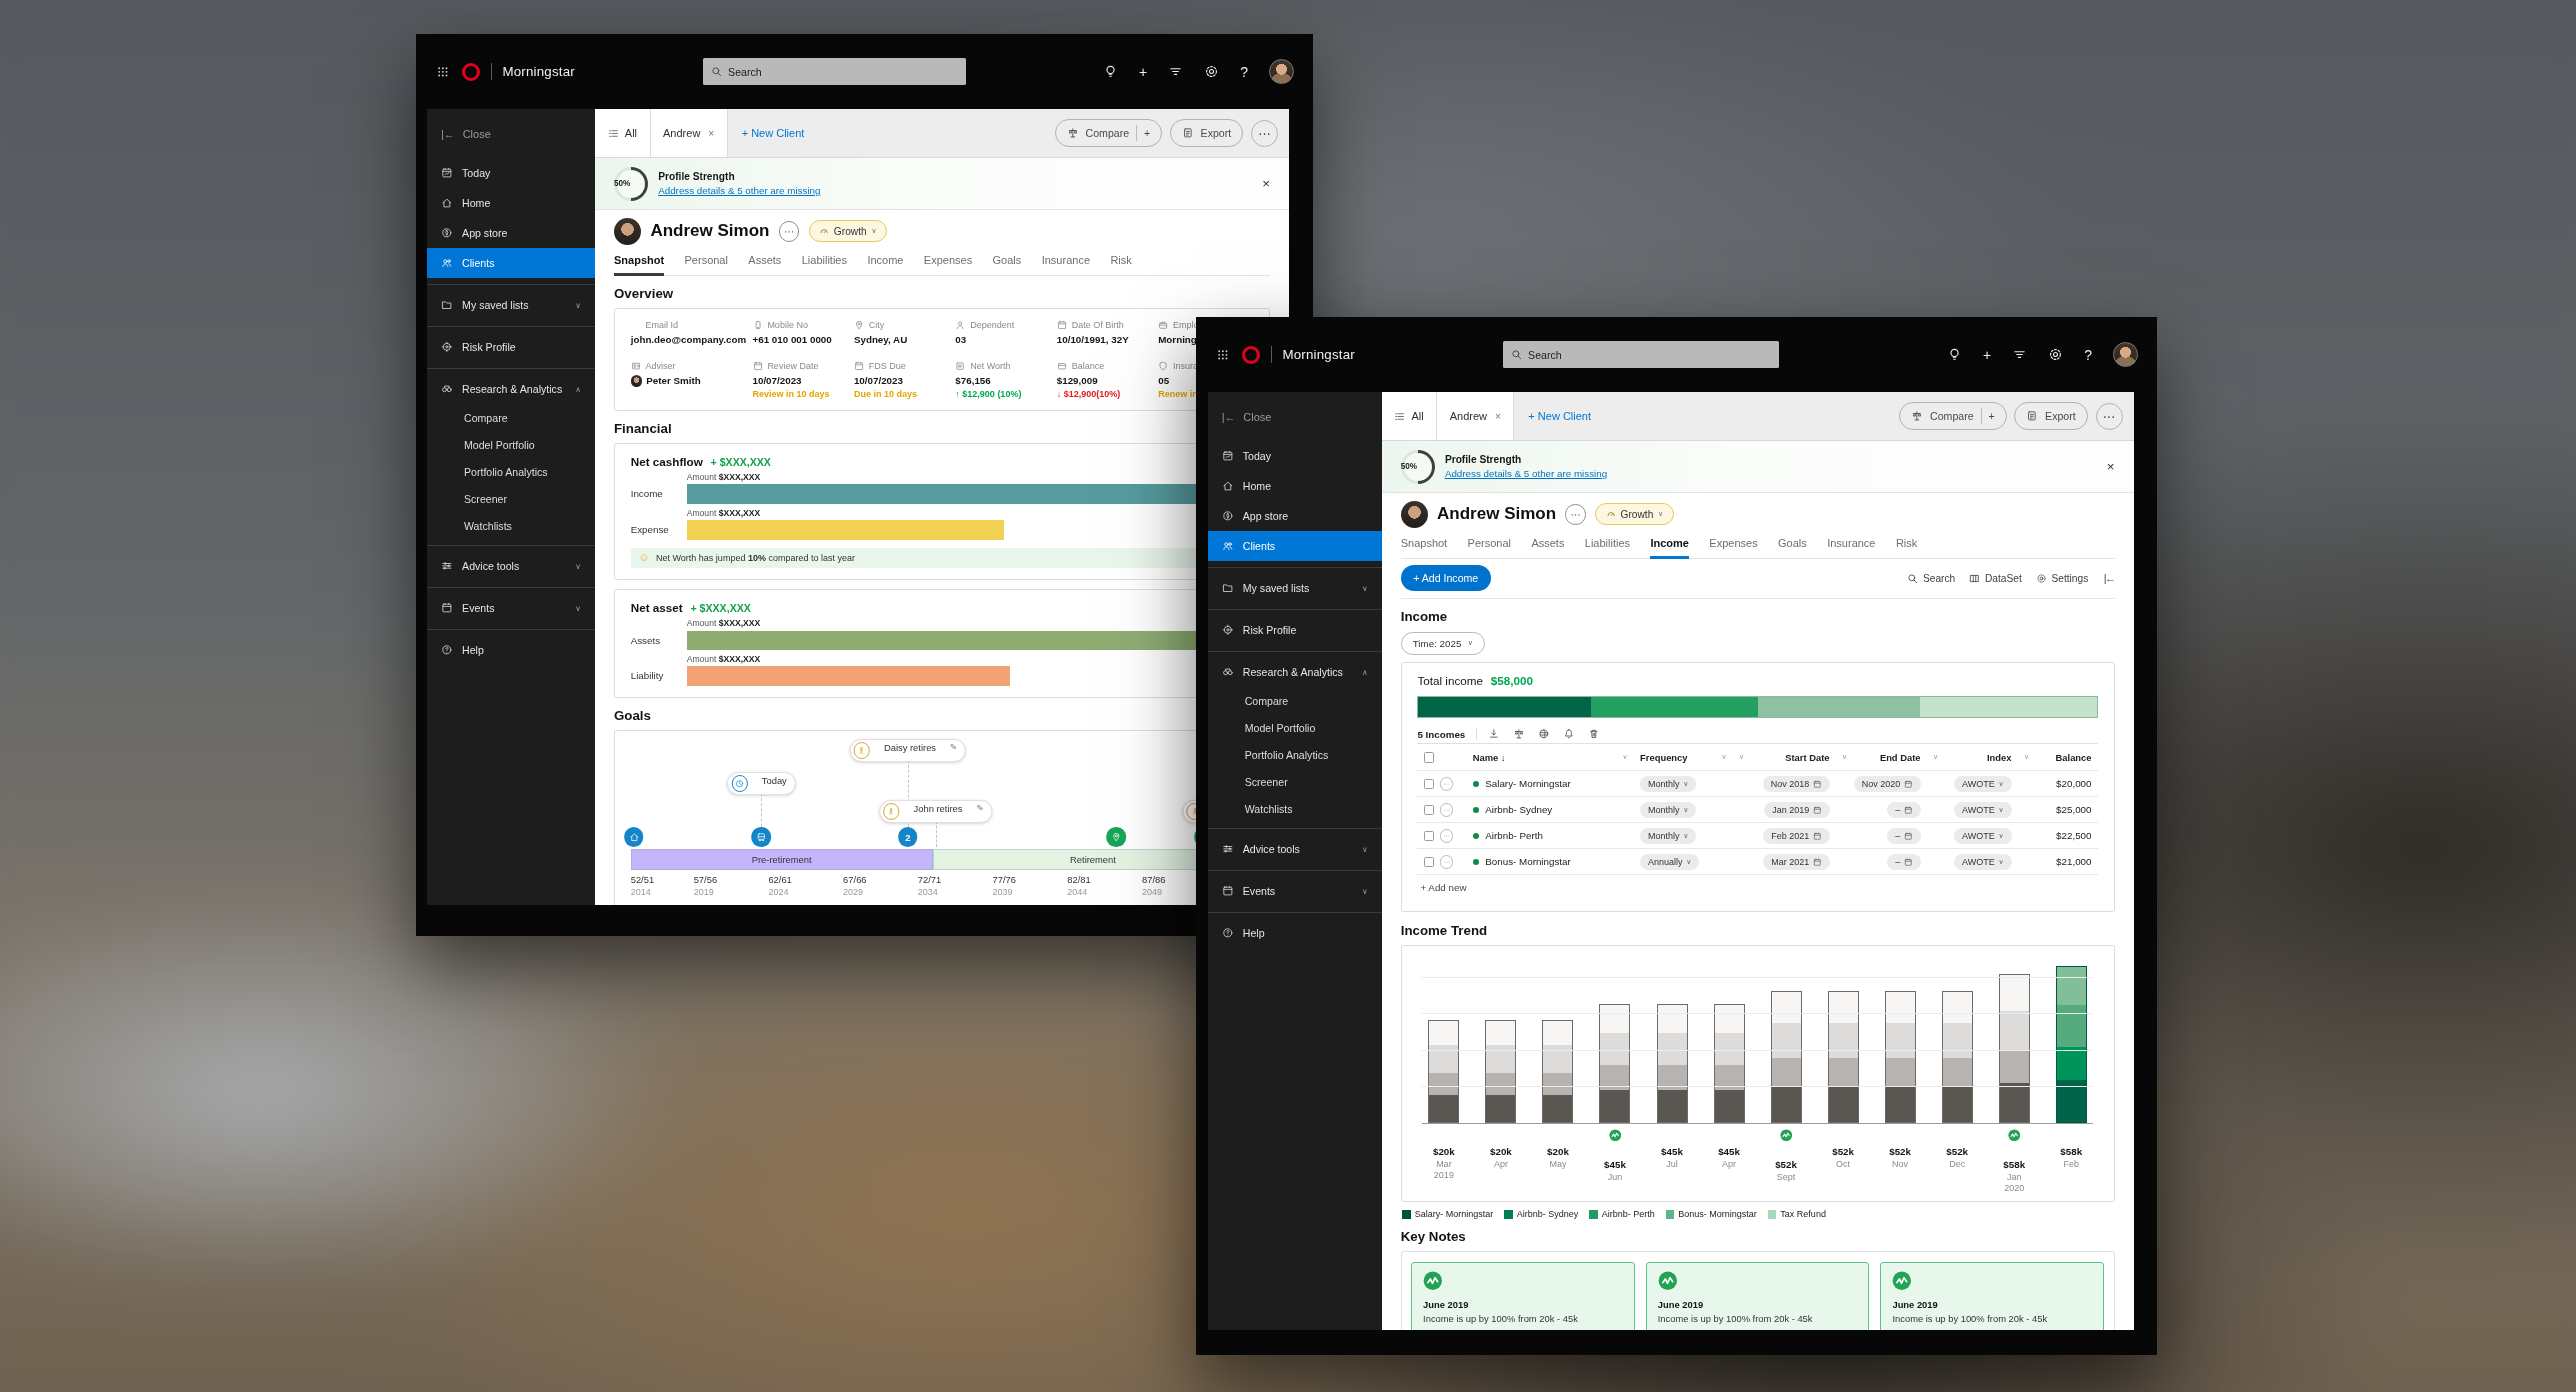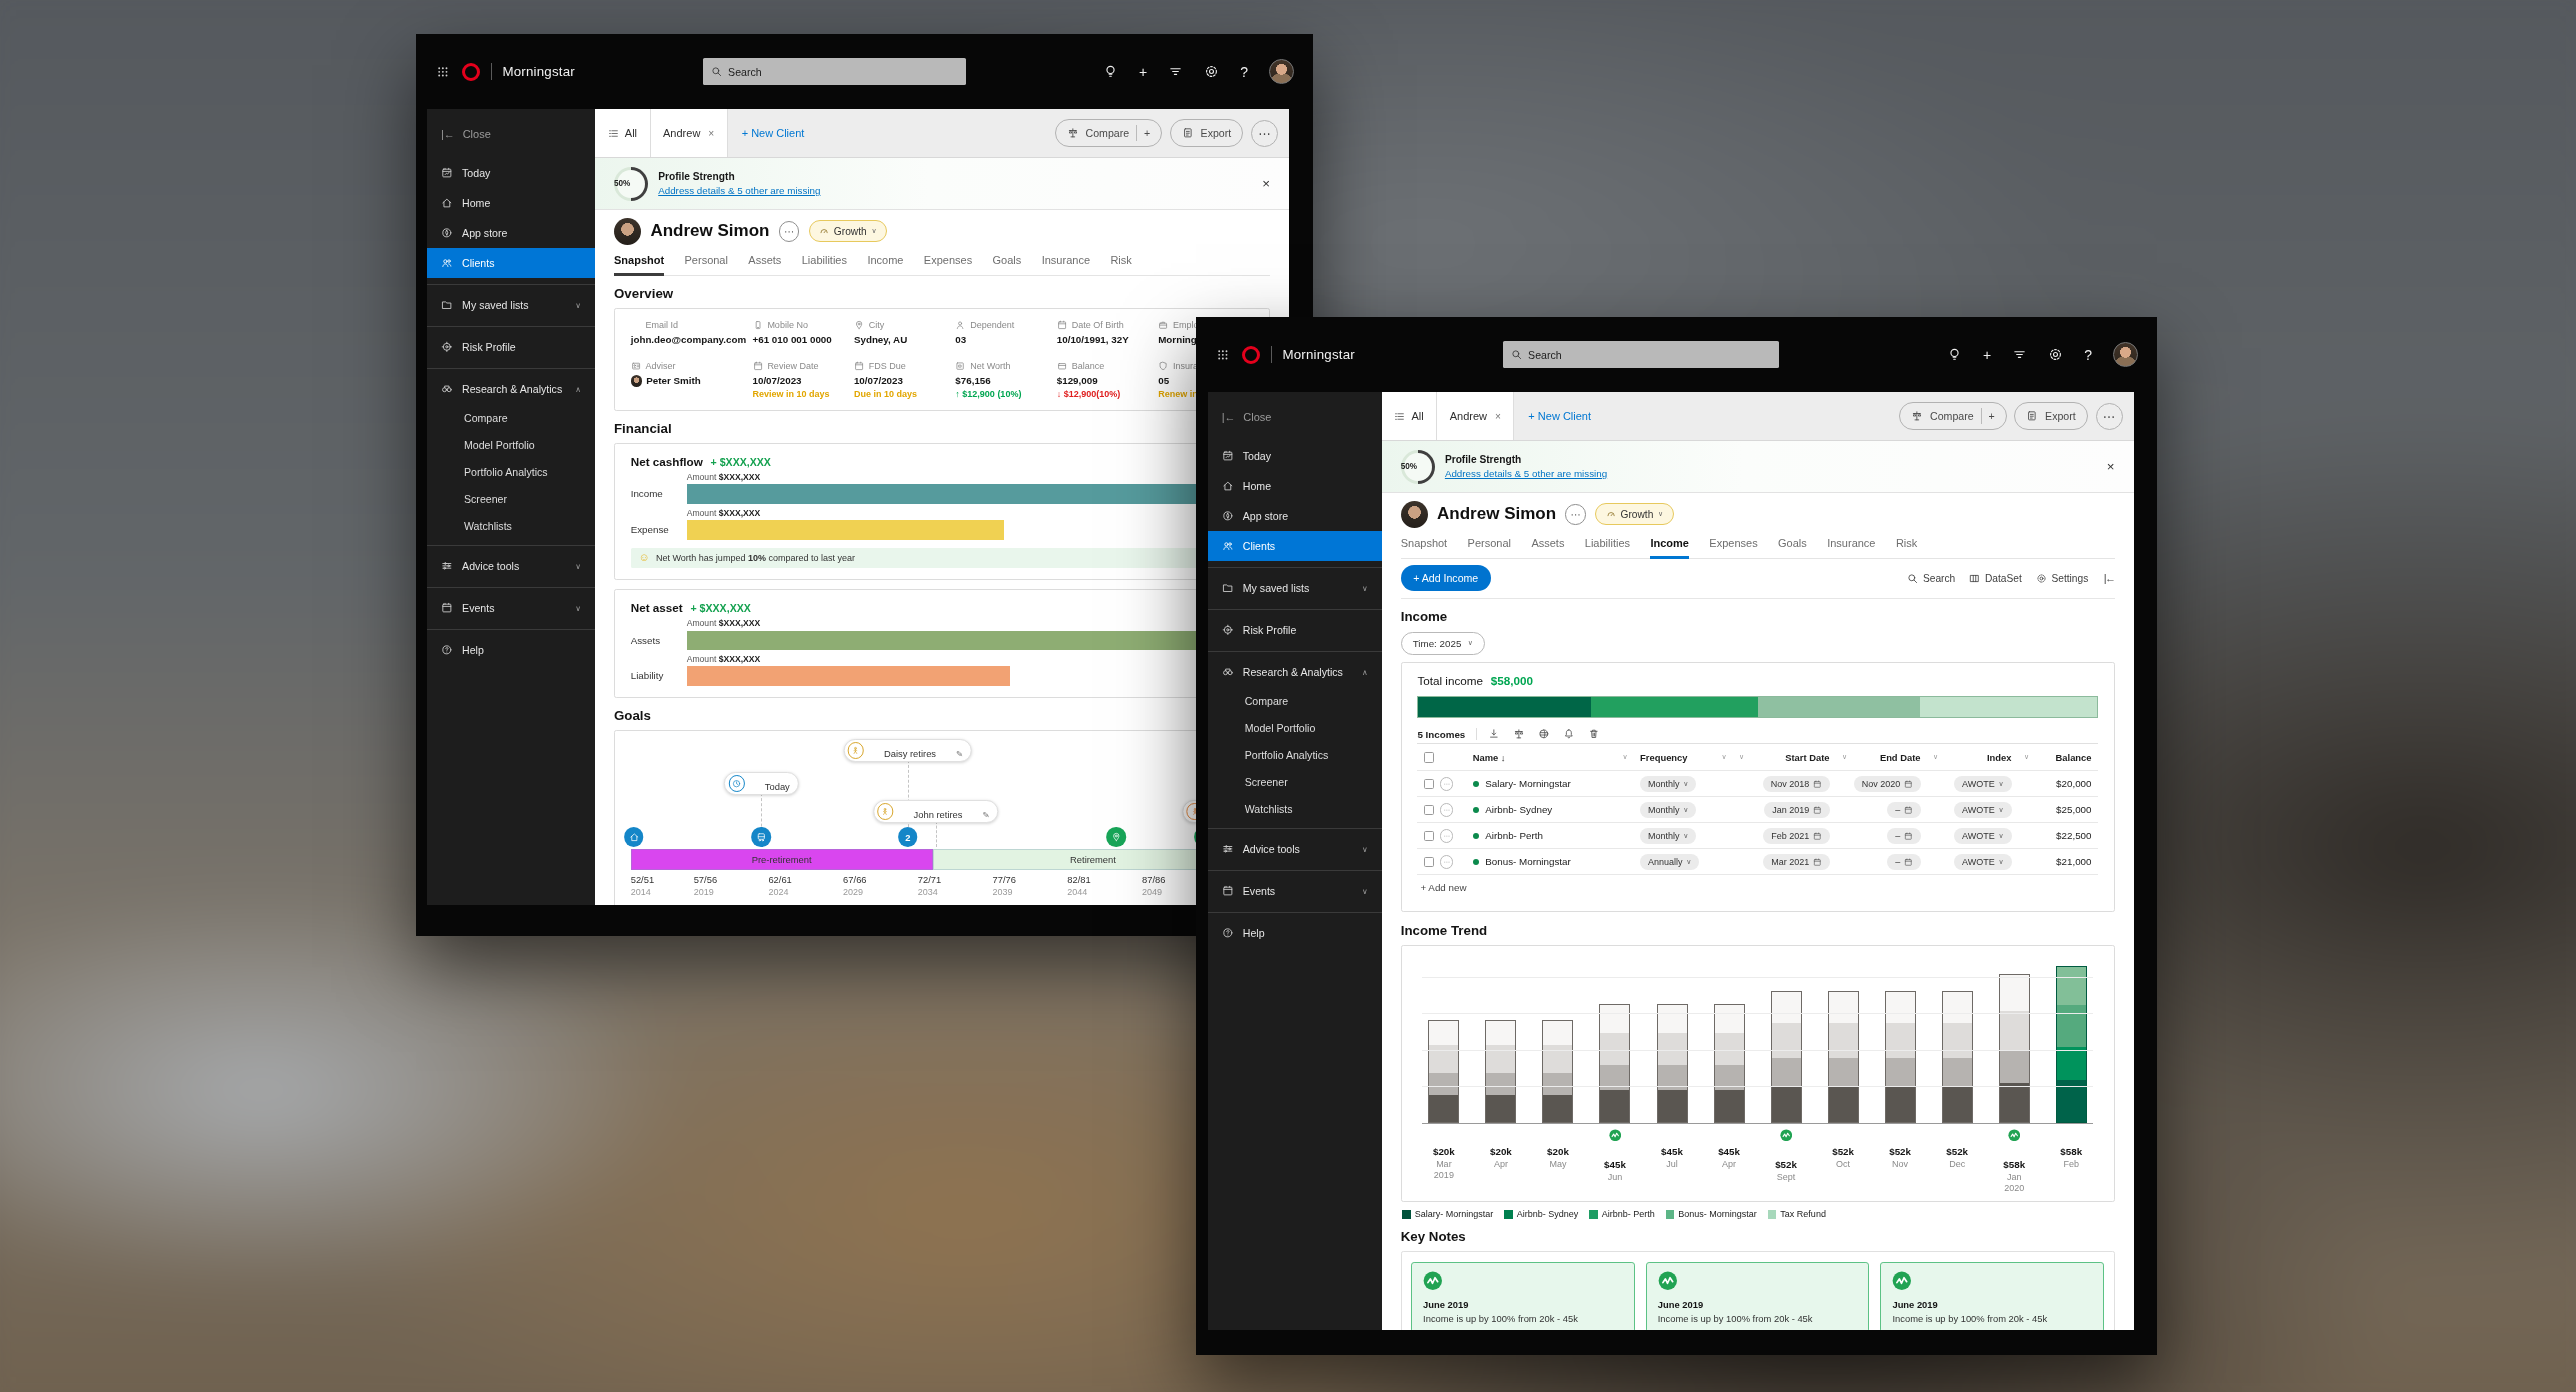--- a/index.html
+++ b/index.html
@@ -96,21 +96,21 @@
 .fin-lab{width:45px;font-size:9.8px;color:#333;padding-bottom:4.7px;flex-shrink:0}
 .fin-barwrap{flex:1}
 .fin-amt{font-size:8.6px;color:#555;margin-bottom:2.3px}
 .fin-amt b{color:#1a1a1a}
 .fin-bar{height:19.6px}
 .fin-note{margin-top:7.8px;background:#e9f6ec;border-radius:1.6px;display:flex;align-items:center;gap:6.3px;padding:4.7px 7.8px;font-size:9px;color:#333}
 .smiley{color:#e8b931;font-size:11px;line-height:1}
 
 .goals-card{padding:7.8px 15.7px 9.4px}
 .gl-area{position:relative;height:108px}
-.gl-tip{position:absolute;transform:translateX(-50%);display:flex;align-items:flex-end;gap:20px;background:#fff;border:0.8px solid #e0e0e0;border-radius:11.7px;box-shadow:0 0.8px 3.1px rgba(0,0,0,.18);padding:2.3px 7.8px 2.3px 3.1px;font-size:9.4px;color:#333;white-space:nowrap;z-index:2}
+.gl-tip{position:absolute;transform:translateX(-50%);display:flex;align-items:flex-start;gap:14px;background:#fff;border:0.8px solid #e0e0e0;border-radius:11.7px;box-shadow:0 0.8px 3.1px rgba(0,0,0,.18);padding:2.3px 7.8px 2.3px 3.1px;font-size:9.4px;color:#333;white-space:nowrap;z-index:2}
 .tipicon{width:16.4px;height:16.4px;border-radius:50%;border:1.2px solid #d8a62c;display:flex;align-items:center;justify-content:center;color:#d8a62c;flex-shrink:0}
 .tipicon .ic{width:9.4px;height:9.4px}
 .tipicon.blue{border-color:#1486c8;color:#1486c8}
 .tipicon.orange{border-color:#e8893d;color:#e8893d}
 .pencil{font-size:8.6px;color:#777}
 .lane-high{top:0}.lane-mid{top:33px}.lane-low{top:61px}
 .gl-conn{position:absolute;border-left:0.8px dashed #c4c4c4;width:0;z-index:1}
 .gl-marker{position:absolute;bottom:0;transform:translateX(-50%);width:19.6px;height:19.6px;border-radius:50%;display:flex;align-items:center;justify-content:center;color:#fff;font-size:9.4px;font-weight:bold;z-index:2}
 .gl-marker .ic{width:10.2px;height:10.2px}
 .gl-bands{display:flex;height:20.4px;margin-top:2.3px}
@@ -655,21 +655,21 @@
                   <circle cx="8" cy="6.3" r="1.5"></circle>
                 </svg>
               </div>
               <div class="gl-marker" style="left:92%;background:#18a558">
                 <svg class="ic" viewBox="0 0 16 16" fill="none" stroke="#fff" stroke-width="1.2" stroke-linecap="round" stroke-linejoin="round">
                   <path d="M8 2l4.8 1.8v3.6c0 3-1.9 5-4.8 6.2-2.9-1.2-4.8-3.2-4.8-6.2V3.8z"></path>
                 </svg>
               </div>
             </div>
           <div class="gl-bands" id="glbands">
-              <div class="band" style="width:48.5%;background:#d946ef">Pre-retirement</div>
+              <div class="band" style="width:48.5%;background:#c4b5fd">Pre-retirement</div>
               <div class="band" style="width:51.5%;background:#e2f3e2">Retirement</div>
             </div>
           <div class="gl-ticks" id="glticks">
               <div class="tick" style="left:0%">
       <div class="tick-age">52/51</div>
                 <div class="tick-year">2014</div>
               </div>
               <div class="tick" style="left:12%">
       <div class="tick-age">57/56</div>
                 <div class="tick-year">2019</div>

